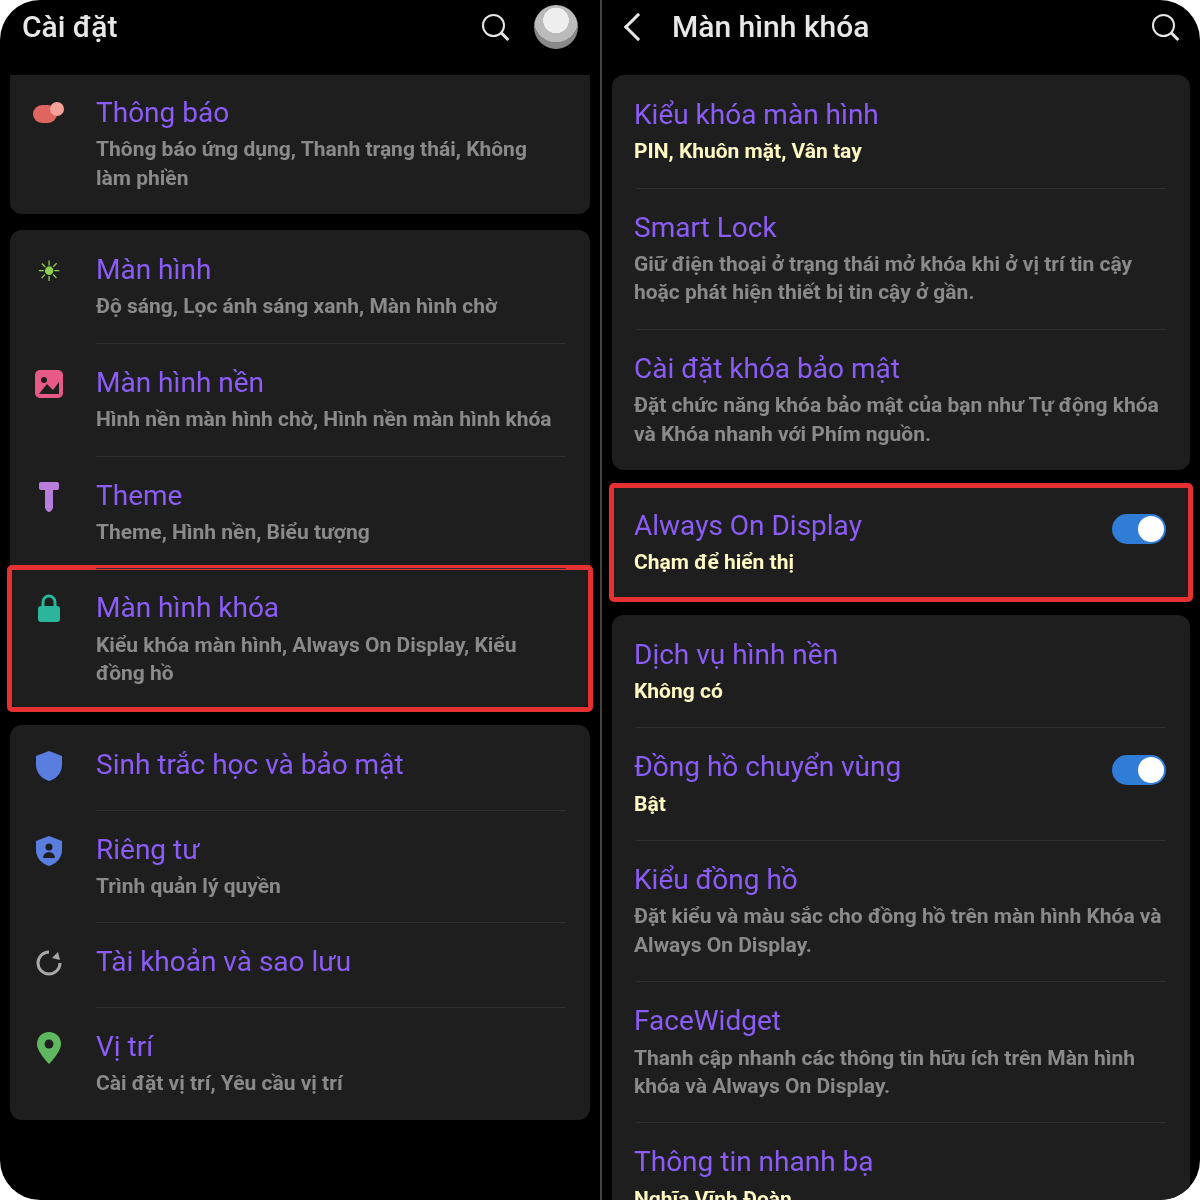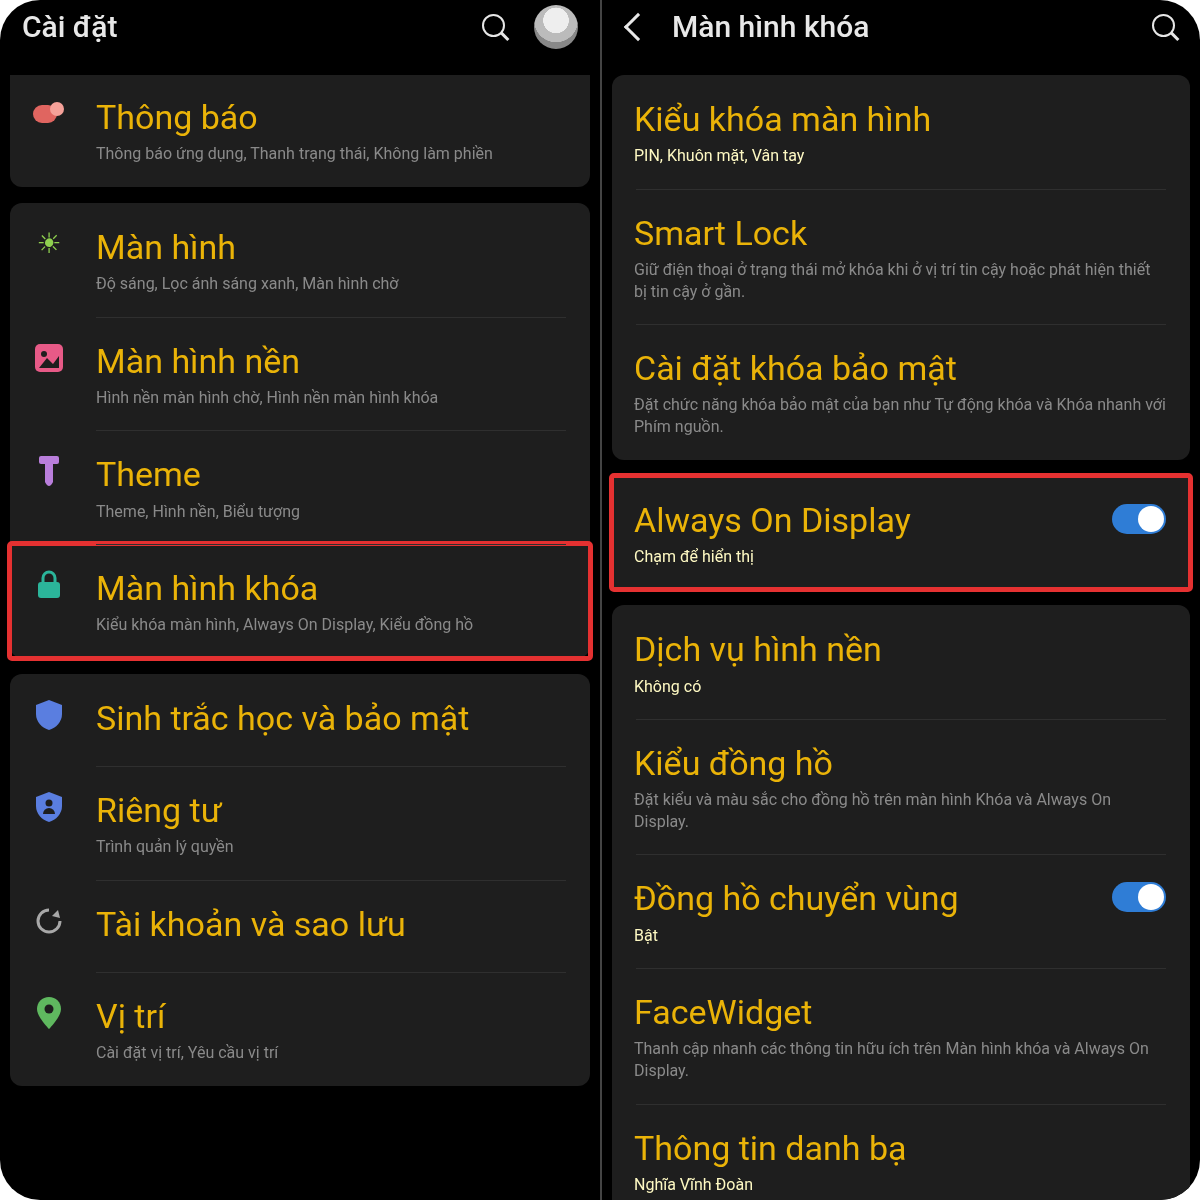--- a/index.html
+++ b/index.html
@@ -87,29 +87,30 @@
   .row .icon {
     width: 34px; height: 34px;
     margin-right: 30px;
     margin-top: 2px;
     flex-shrink: 0;
     display: flex; align-items: center; justify-content: center;
     font-size: 28px;
   }
   .row .text { flex: 1; min-width: 0; }
   .row .label {
-    color: #eab308;
-    font-size: 34px;
+    color: #8b5cf6;
+    font-size: 28px;
     line-height: 1.3;
     margin-bottom: 4px;
   }
   .row .sub {
     color: #8a8a8a;
-    font-size: 16px;
+    font-size: 21px;
     line-height: 1.35;
+    font-weight: bold;
   }
   .row .sub.blue { color: #fef9c3; }
   .row + .row::before {
     content: "";
     position: absolute;
     top: 0; left: 86px; right: 24px;
     height: 1px;
     background: #2f2f2f;
   }
   .row.noindent + .row.noindent::before,
@@ -320,39 +321,39 @@
 
     <div class="card r">
       <div class="row noindent">
         <div class="text">
           <div class="label">Dịch vụ hình nền</div>
           <div class="sub blue">Không có</div>
         </div>
       </div>
       <div class="row noindent">
         <div class="text">
+          <div class="label">Đồng hồ chuyển vùng</div>
+          <div class="sub blue">Bật</div>
+        </div>
+        <div class="toggle"></div>
+      </div>
+      <div class="row noindent">
+        <div class="text">
           <div class="label">Kiểu đồng hồ</div>
           <div class="sub">Đặt kiểu và màu sắc cho đồng hồ trên màn hình Khóa và Always On Display.</div>
         </div>
       </div>
       <div class="row noindent">
         <div class="text">
-          <div class="label">Đồng hồ chuyển vùng</div>
-          <div class="sub blue">Bật</div>
-        </div>
-        <div class="toggle"></div>
-      </div>
-      <div class="row noindent">
-        <div class="text">
           <div class="label">FaceWidget</div>
           <div class="sub">Thanh cập nhanh các thông tin hữu ích trên Màn hình khóa và Always On Display.</div>
         </div>
       </div>
       <div class="row noindent">
         <div class="text">
-          <div class="label">Thông tin danh bạ</div>
+          <div class="label">Thông tin nhanh bạ</div>
           <div class="sub blue">Nghĩa Vĩnh Đoàn</div>
         </div>
       </div>
     </div>
 
   </div>
 </div>
 
 </body></html>

